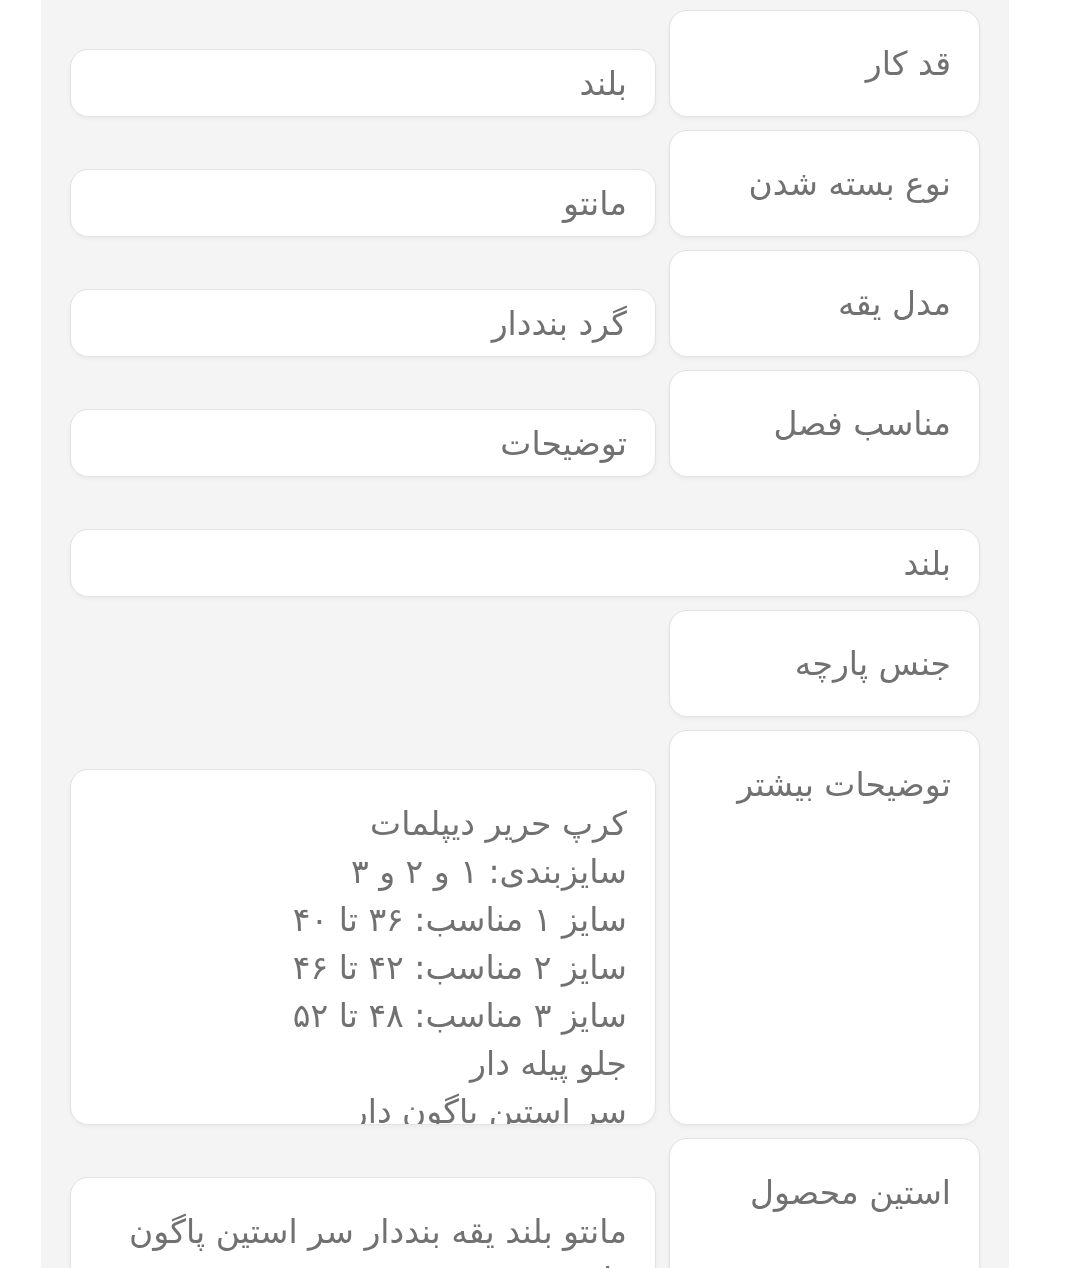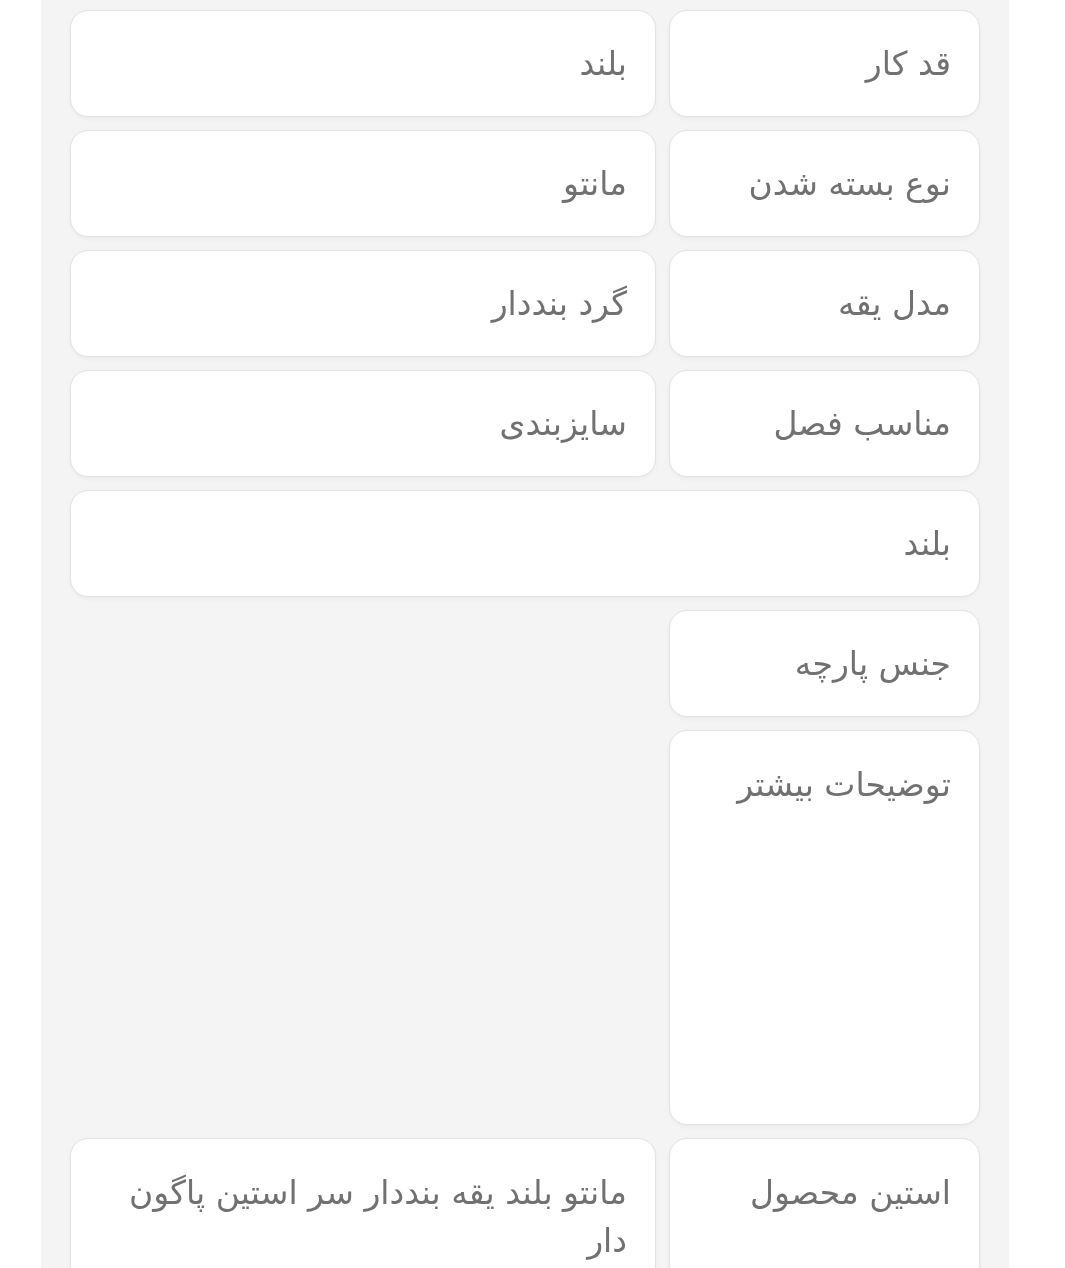--- a/index.html
+++ b/index.html
@@ -53,21 +53,21 @@
     box-shadow: 0 2px 4px rgba(0,0,0,0.04);
     box-sizing: border-box;
     color: #717171;
     font-size: 33px;
     display: flex;
     align-items: center;
     padding: 0 28px;
     overflow: hidden;
   }
   .label-card { width: 311px; flex: none; }
-  .value-card { flex: 1; }
+  .value-card { flex: 1; margin-top: 39px; }
   .card .txt {
     text-align: right;
     line-height: 48px;
     white-space: pre-line;
   }
   .row.standard .card .txt { line-height: normal; }
   .row.tall .card, .row.last .card {
     align-items: flex-start;
     padding-top: 30px;
   }
@@ -100,37 +100,46 @@
         </div>
         <div class="card value-card">
           <span class="txt">گرد بنددار</span>
         </div>
       </div>
       <div class="row standard">
         <div class="card label-card">
           <span class="txt">مناسب فصل</span>
         </div>
         <div class="card value-card">
-          <span class="txt">سایزبندی</span>
+          <span class="txt">توضیحات</span>
         </div>
       </div>
       <div class="row standard">
         <div class="card value-card">
           <span class="txt">بلند</span>
         </div>
       </div>
       <div class="row standard">
         <div class="card label-card">
           <span class="txt">جنس پارچه</span>
         </div>
       </div>
       <div class="row tall">
         <div class="card label-card">
           <span class="txt">توضیحات بیشتر</span>
         </div>
+        <div class="card value-card">
+          <span class="txt">کرپ حریر دیپلمات
+سایزبندی: ۱ و ۲ و ۳
+سایز ۱ مناسب: ۳۶ تا ۴۰
+سایز ۲ مناسب: ۴۲ تا ۴۶
+سایز ۳ مناسب: ۴۸ تا ۵۲
+جلو پیله دار
+سر استین پاگون دار</span>
+        </div>
       </div>
       <div class="row last">
         <div class="card label-card">
           <span class="txt">استین محصول</span>
         </div>
         <div class="card value-card">
           <span class="txt">مانتو بلند یقه بنددار سر استین پاگون دار
 جلو پیله دار در سه سایز و تک رنگ تولید</span>
         </div>
       </div>

